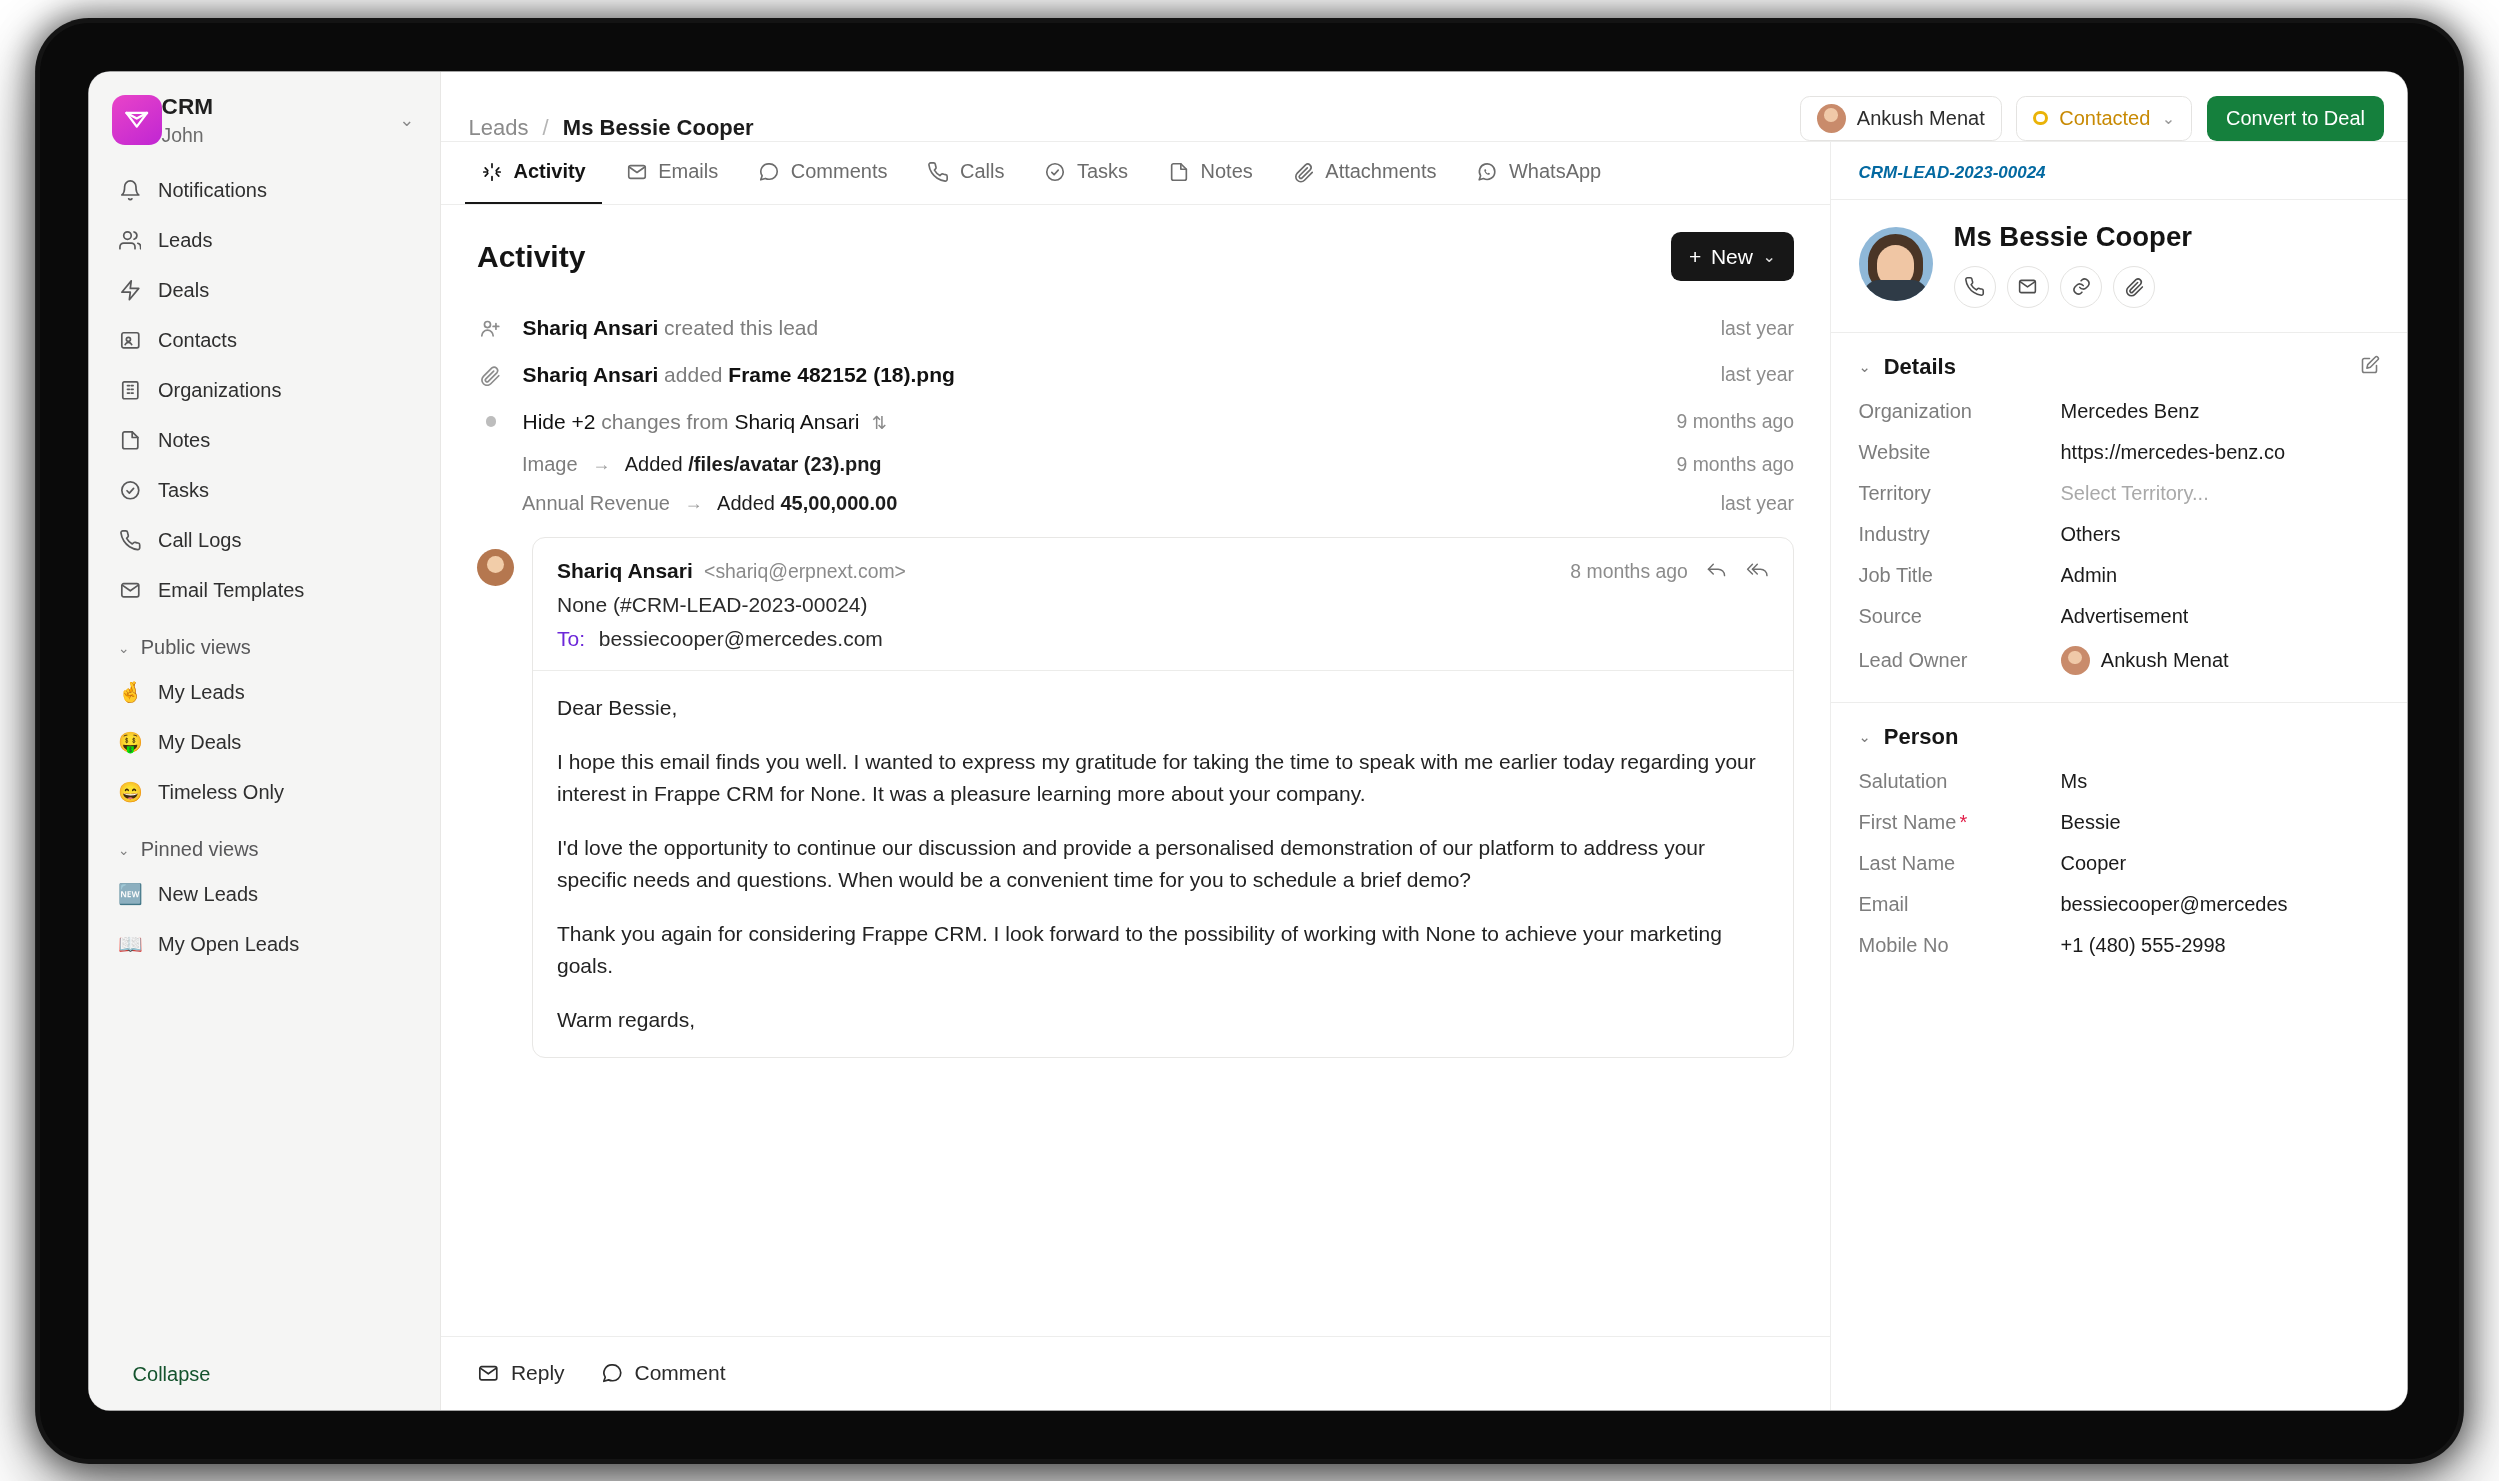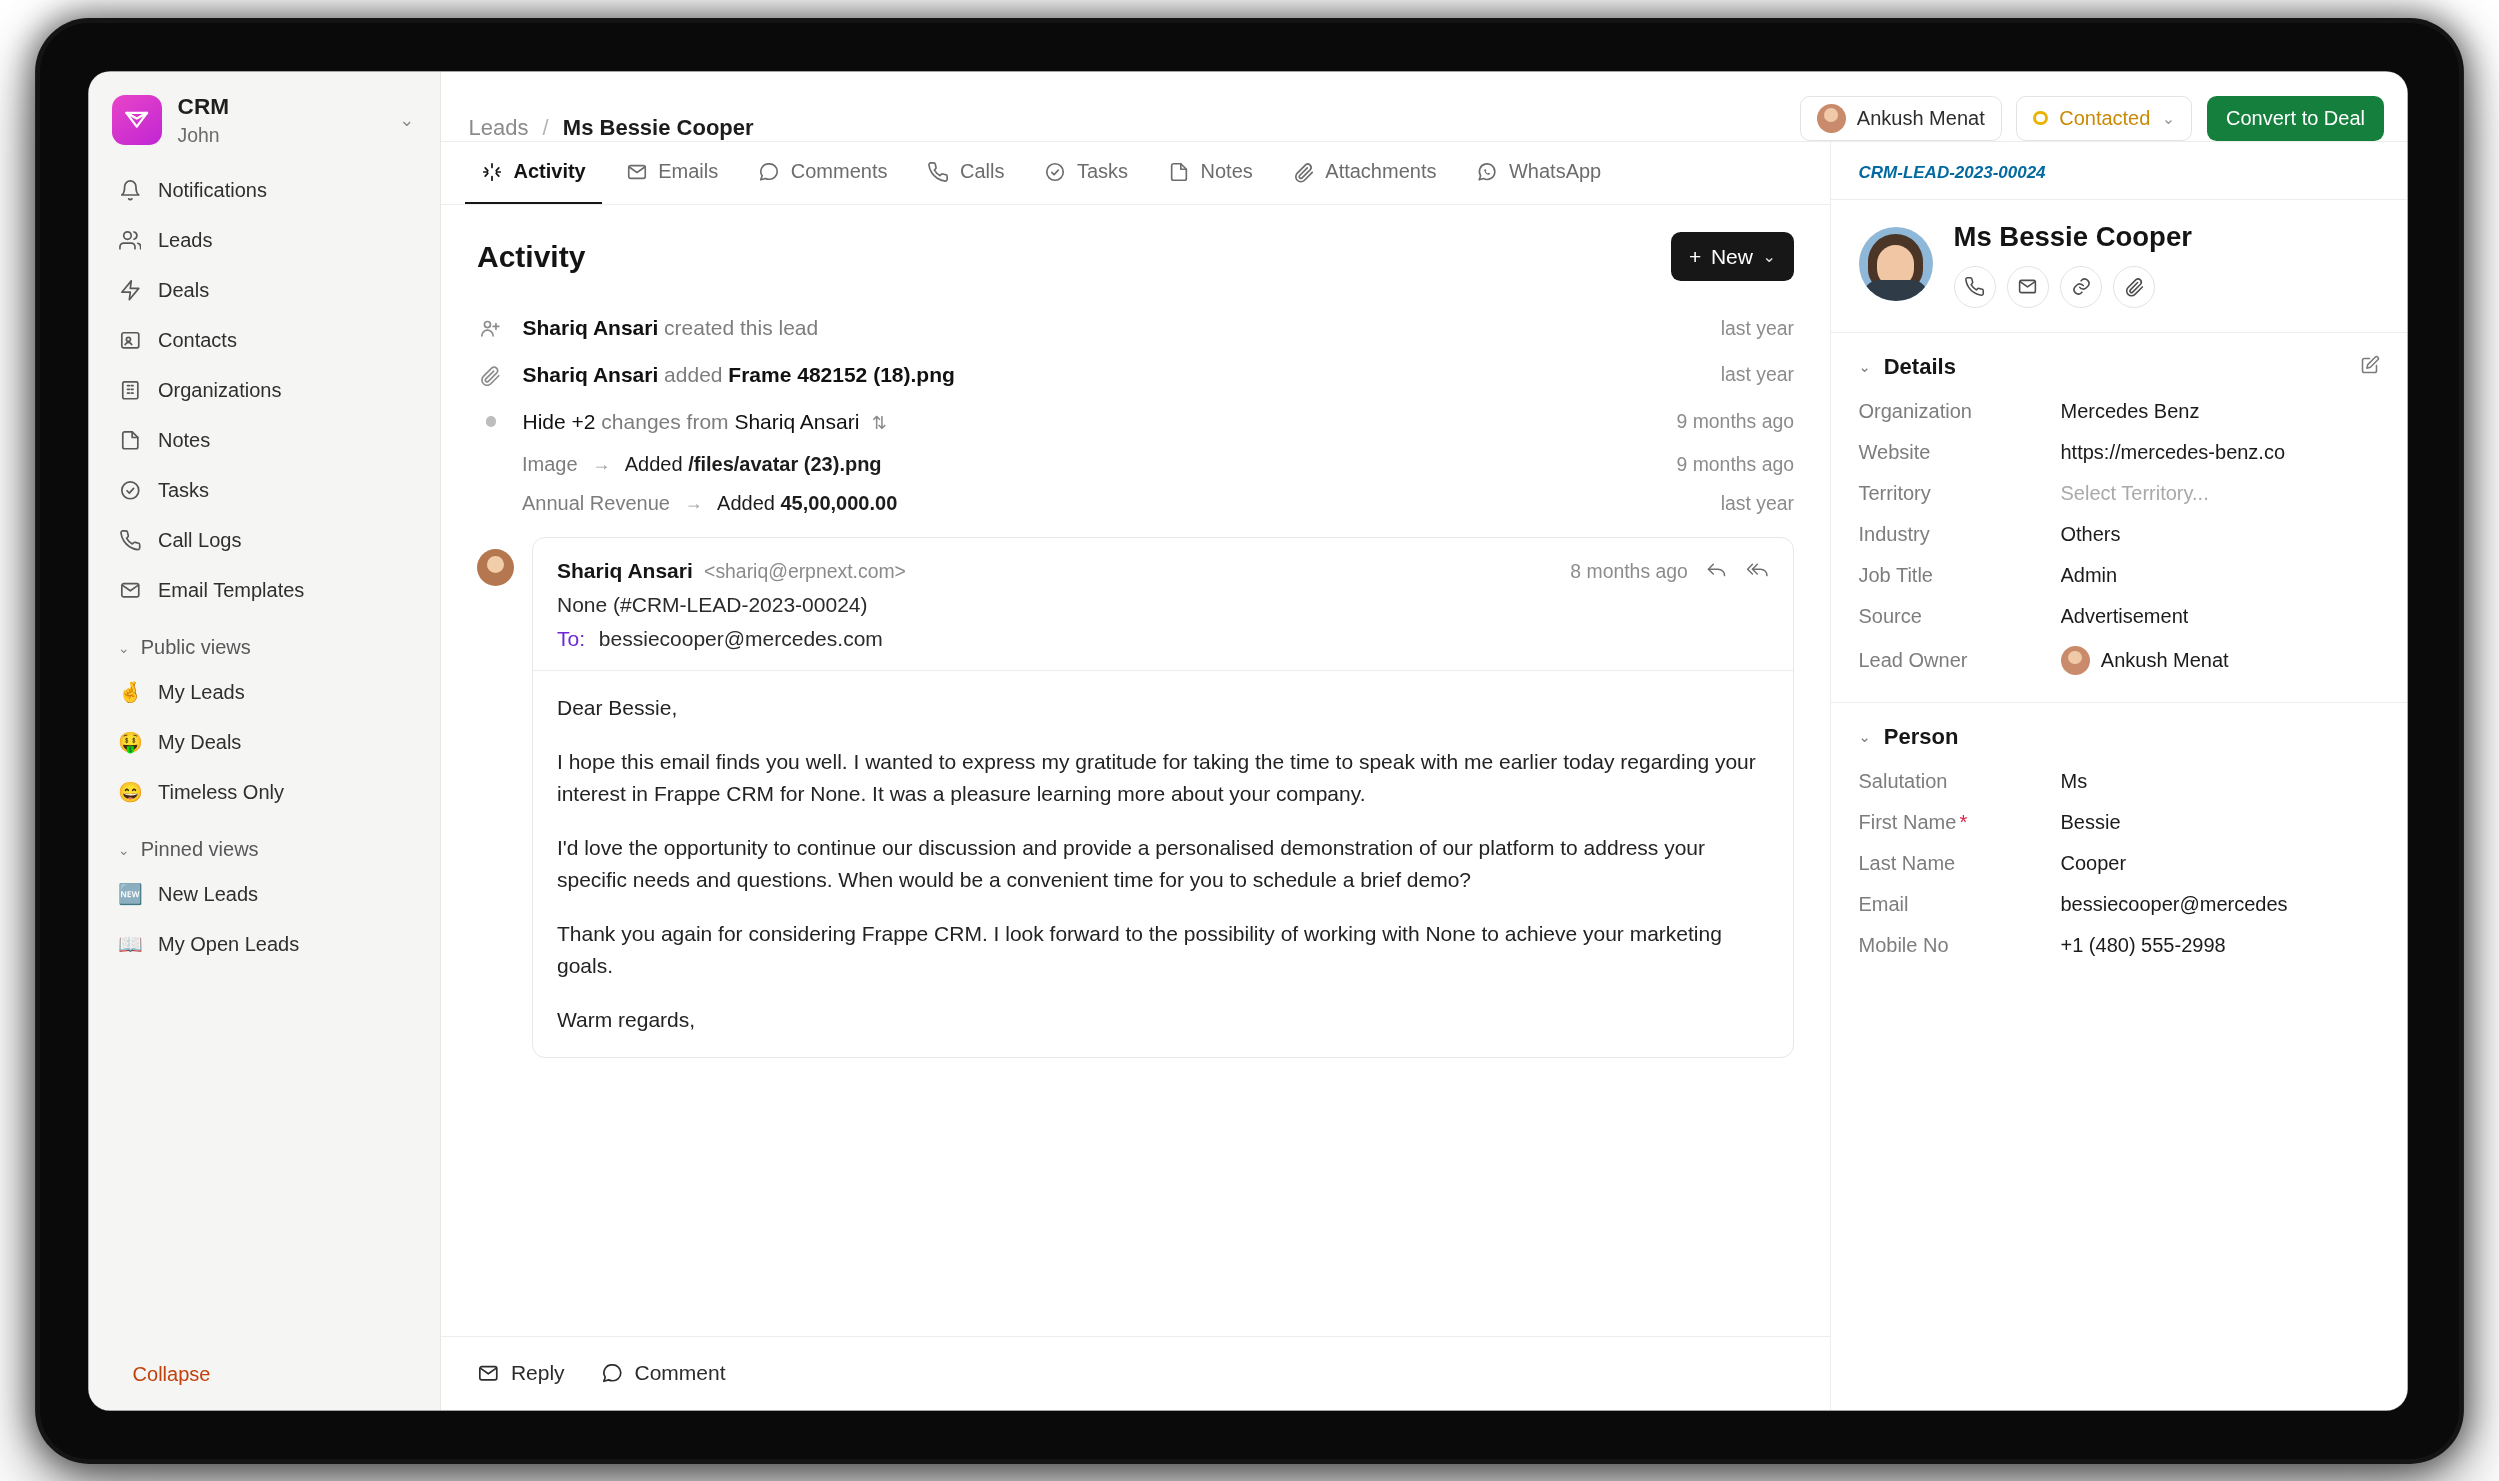--- a/index.html
+++ b/index.html
@@ -36,21 +36,21 @@
   #sidebar {
     width: 352px;
     flex: 0 0 352px;
     background: #f5f5f4;
     border-right: 0.8px solid #e8e7e5;
     display: flex;
     flex-direction: column;
     position: relative;
   }
   .sb-head {
-    display: flex; align-items: center; gap: 16px;
+    display: flex; align-items: center; 
     padding: 21px 22.6px 18px 22.6px;
   }
   .logo {
     width: 50px; height: 50px; border-radius: 13px;
     background: linear-gradient(145deg,#e944c8,#c026d3);
     display: flex; align-items: center; justify-content: center;
     flex: 0 0 50px;
   }
   .logo svg { width: 27.5px; height: 27.5px; }
   .sb-head-txt { flex: 1 1 auto; line-height: 1.25; }
@@ -73,21 +73,21 @@
     padding: 21px 29px 8px 29px;
     font-size: 20px; color: #58585a;
     cursor: pointer;
   }
   .sb-section .caret { font-size: 13.7px; color: #7b7b7b; }
 
   .sb-foot {
     margin-top: auto;
     display: flex; align-items: center; gap: 14.6px;
     padding: 21px 29px 24px 29px;
-    font-size: 20px; color: #c2410c; cursor: pointer;
+    font-size: 20px; color: #14532d; cursor: pointer;
     border-top: 0.8px solid transparent;
   }
 
   
   #main { flex: 1 1 auto; display: flex; flex-direction: column; min-width: 0; }
 
   .topbar {
     height: 70px; flex: 0 0 70px;
     display: flex; align-items: flex-end;
     padding: 0 22.6px 0 27.5px;

